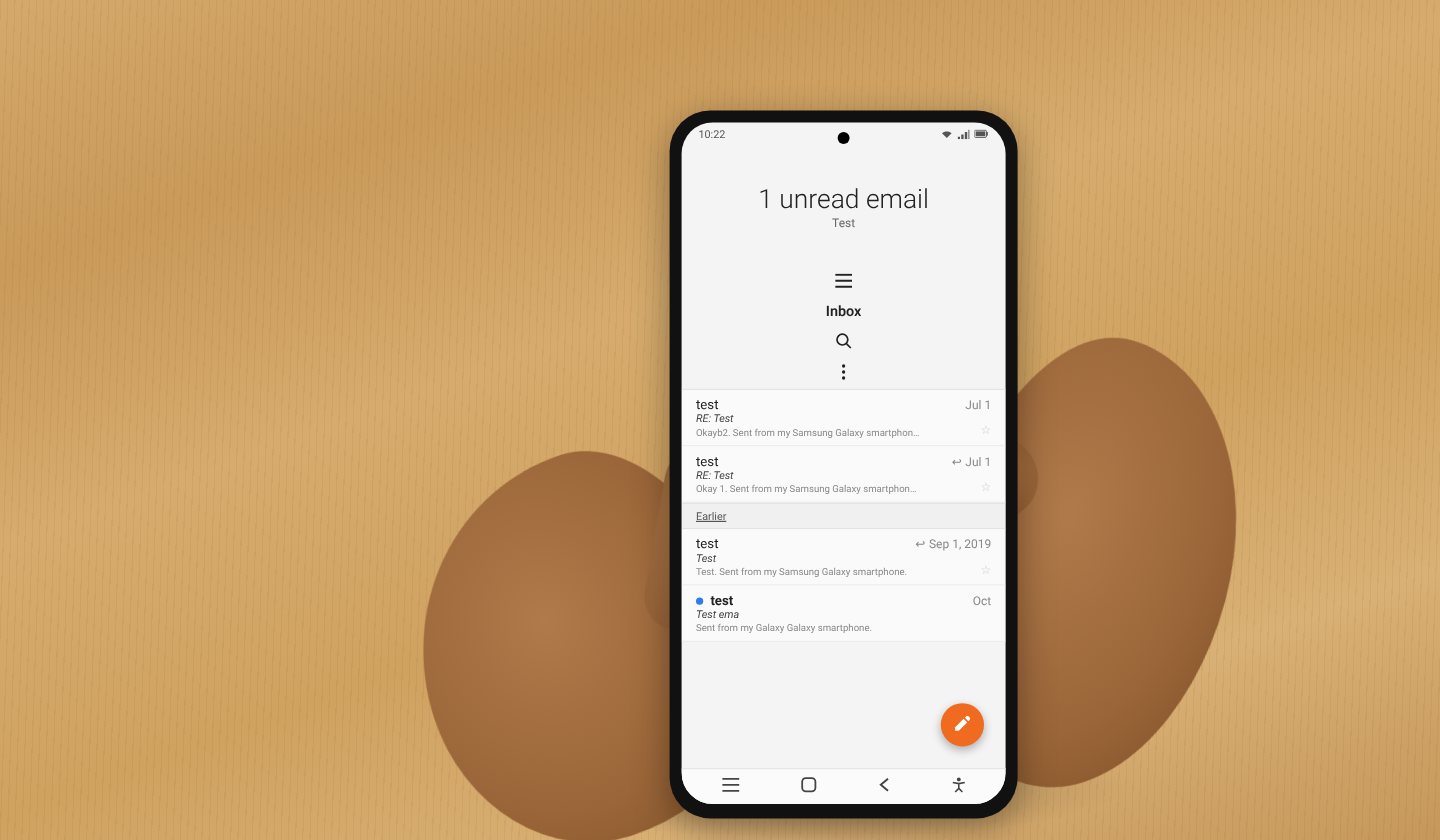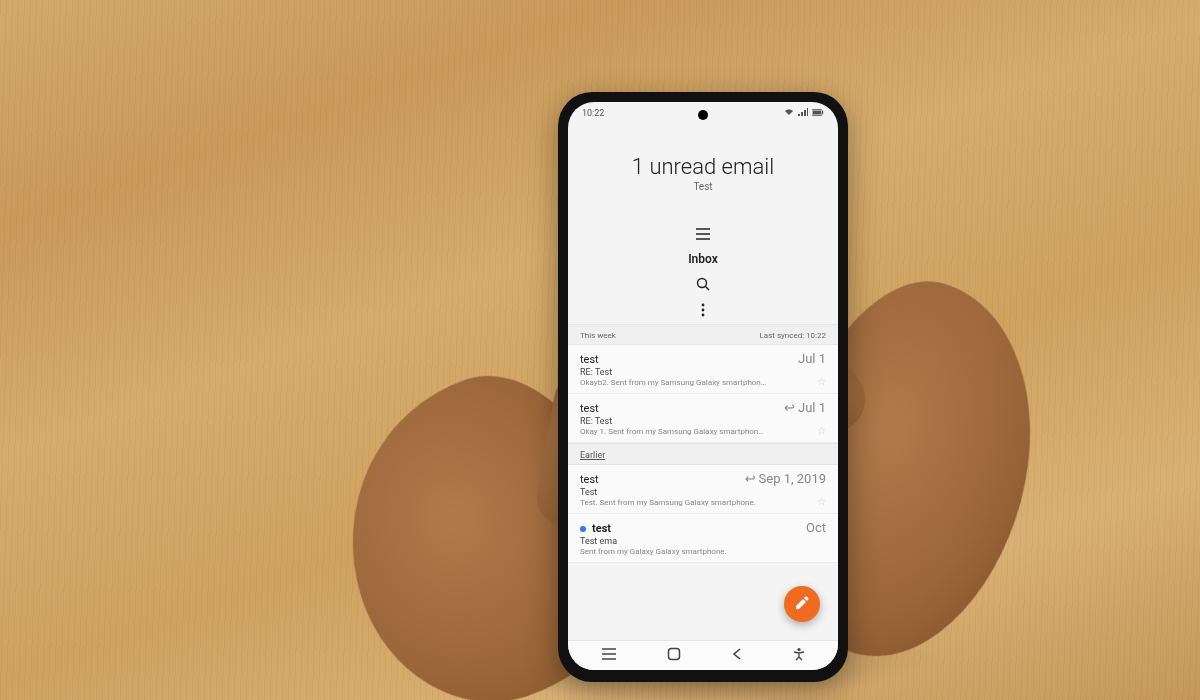--- a/index.html
+++ b/index.html
@@ -102,22 +102,22 @@
 
   .list { flex: 1; overflow: hidden; }
   .email {
     padding: 6px 12px 6px 12px;
     border-bottom: 1px solid #ececec;
     background: #fafafa;
     position: relative;
   }
   .email .row1 { display: flex; justify-content: space-between; align-items: baseline; }
   .email .sender { font-size: 11px; color: #222; }
-  .email .date { font-size: 13px; color: #888; display: flex; align-items: center; gap: 3px; }
-  .email .subject { font-size: 9px; color: #444; margin-top: 1px; }
+  .email .date { font-size: 10px; color: #888; display: flex; align-items: center; gap: 3px; }
+  .email .subject { font-size: 9px; color: #444; margin-top: 1px; font-style: italic; }
   .email .preview { font-size: 8px; color: #888; margin-top: 1px; white-space: nowrap; overflow: hidden; text-overflow: ellipsis; max-width: 210px; }
   .email .star { position: absolute; right: 12px; bottom: 6px; color: #ccc; font-size: 10px; }
   .email.unread .sender { font-weight: 700; }
   .unread-dot { width:6px; height:6px; background:#2b7de9; border-radius:50%; display:inline-block; margin-right:6px; vertical-align: middle;}
 
   .divider-hdr {
     padding: 6px 12px 4px 12px;
     font-size: 9px;
     color: #555;
     background: #f0f0f0;
@@ -250,24 +250,20 @@
       </span>
       <span class="icon">
         <svg width="4" height="14" viewBox="0 0 4 14">
             <circle cx="2" cy="2" r="1.4" fill="#222"></circle>
             <circle cx="2" cy="7" r="1.4" fill="#222"></circle>
             <circle cx="2" cy="12" r="1.4" fill="#222"></circle>
           </svg>
       </span>
     </div>
 
-    <div class="section-hdr">
-      <span>This week</span>
-      <span>Last synced: 10:22</span>
-    </div>
 
     <div class="list">
 
       <div class="email">
         <div class="row1">
           <span class="sender">test</span>
           <span class="date">
               <span>Jul 1</span>
             </span>
         </div>

